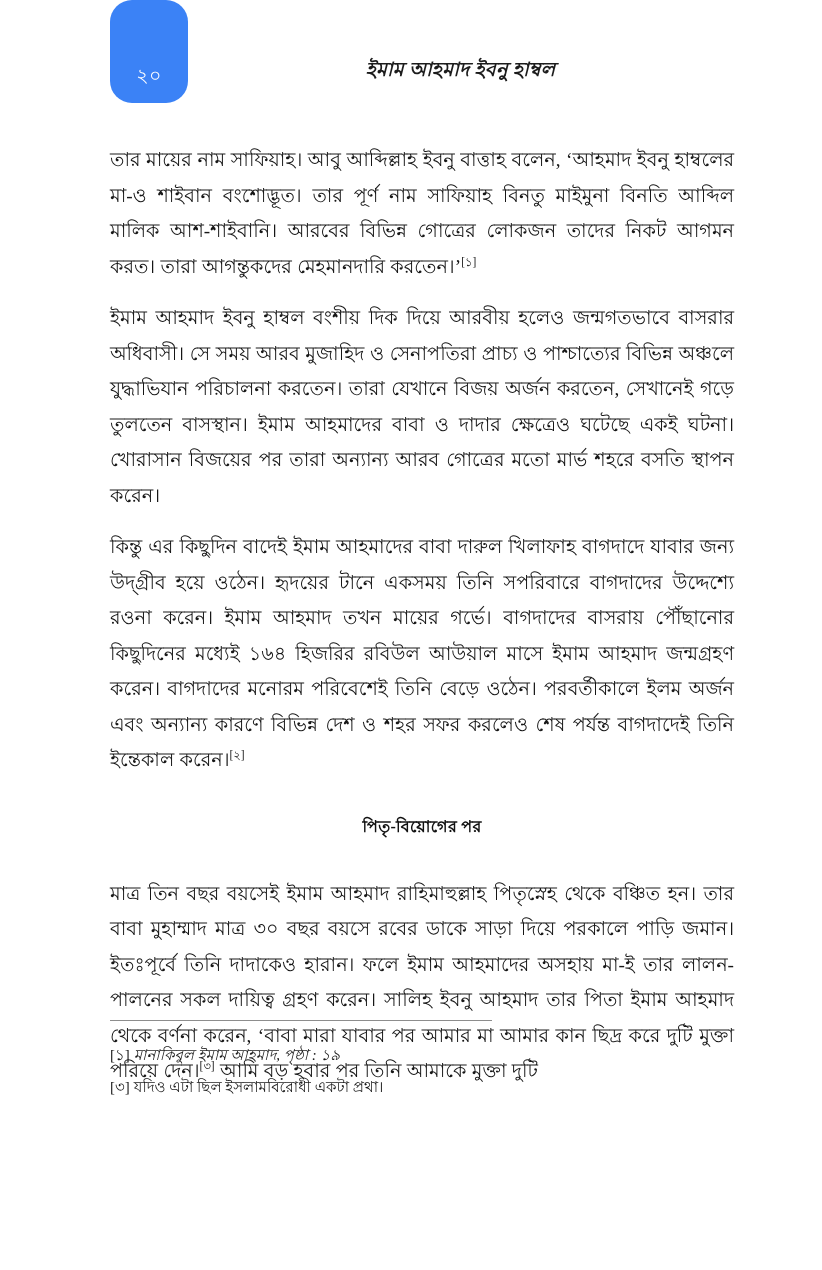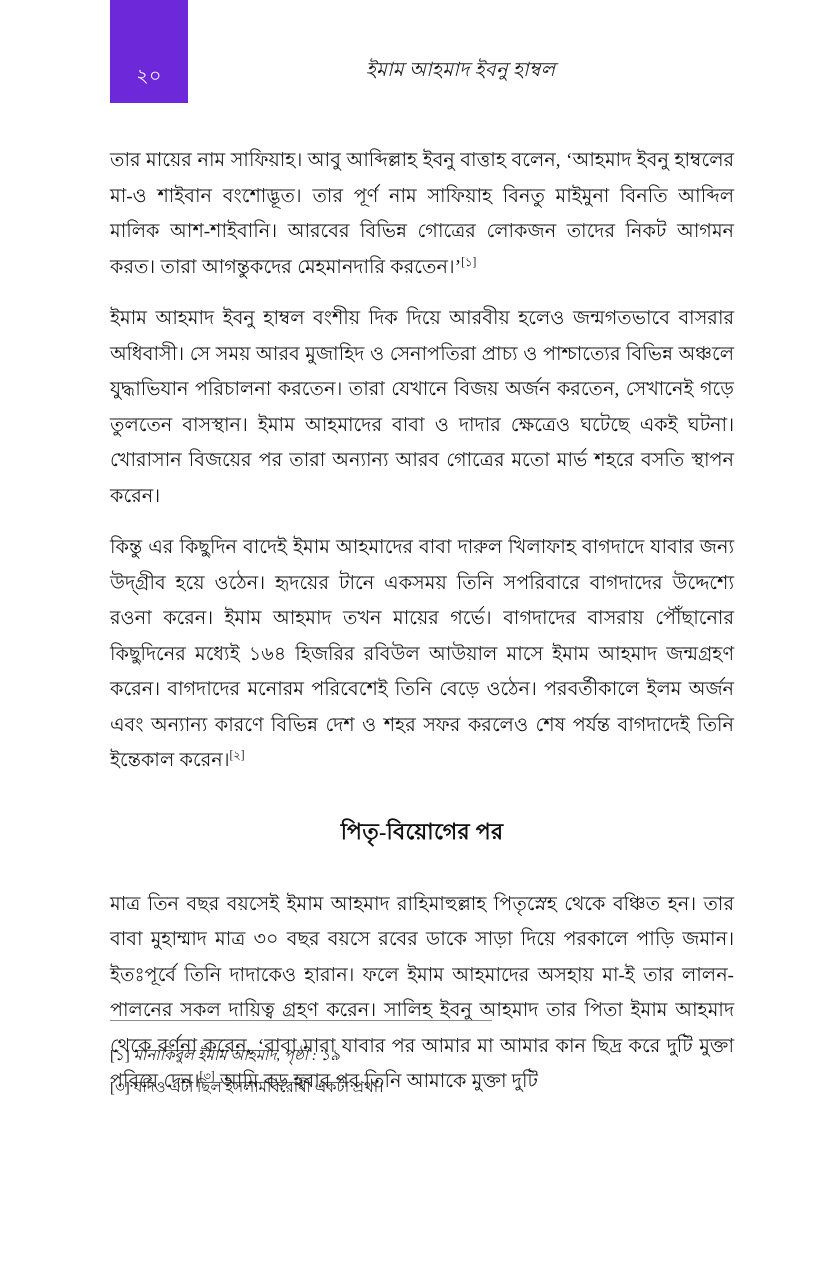--- a/index.html
+++ b/index.html
@@ -16,26 +16,27 @@
     overflow: hidden;
   }
 
   
   #page-number-block {
     position: absolute;
     left: 110px;
     top: 0px;
     width: 78px;
     height: 103px;
-    background: #6d28d9;
+    background: #3b82f6;
     display: flex;
     align-items: flex-end;
     justify-content: center;
     box-sizing: border-box;
     padding-bottom: 18px;
+    border-radius: 22px;
   }
   #page-number-block .pgnum {
     color: #ffffff;
     font-size: 19px;
     line-height: 1;
     font-family: "Liberation Serif", "DejaVu Serif", serif;
     letter-spacing: 0.5px;
   }
 
   
@@ -47,21 +48,21 @@
     height: 103px;
     display: flex;
     align-items: flex-end;
     justify-content: center;
     box-sizing: border-box;
     padding-bottom: 16px;
   }
   #running-header .htext {
     font-style: italic;
     font-size: 19.5px;
-    font-weight: 400;
+    font-weight: 700;
     color: #1c1c1c;
     letter-spacing: 0.2px;
     white-space: nowrap;
   }
   #running-header .honorific {
     font-style: normal;
     font-size: 15px;
     vertical-align: 1px;
     padding-left: 3px;
     color: #3a3a3a;
@@ -92,21 +93,21 @@
     vertical-align: super;
     line-height: 0;
     letter-spacing: 0;
   }
 
   
   h2.section-heading {
     margin: 0;
     padding: 23px 0 19px 0;
     text-align: center;
-    font-size: 22px;
+    font-size: 16px;
     font-weight: 700;
     color: #111111;
     letter-spacing: 0.3px;
   }
 
   
   #footnotes {
     position: absolute;
     left: 110px;
     top: 1020px;

